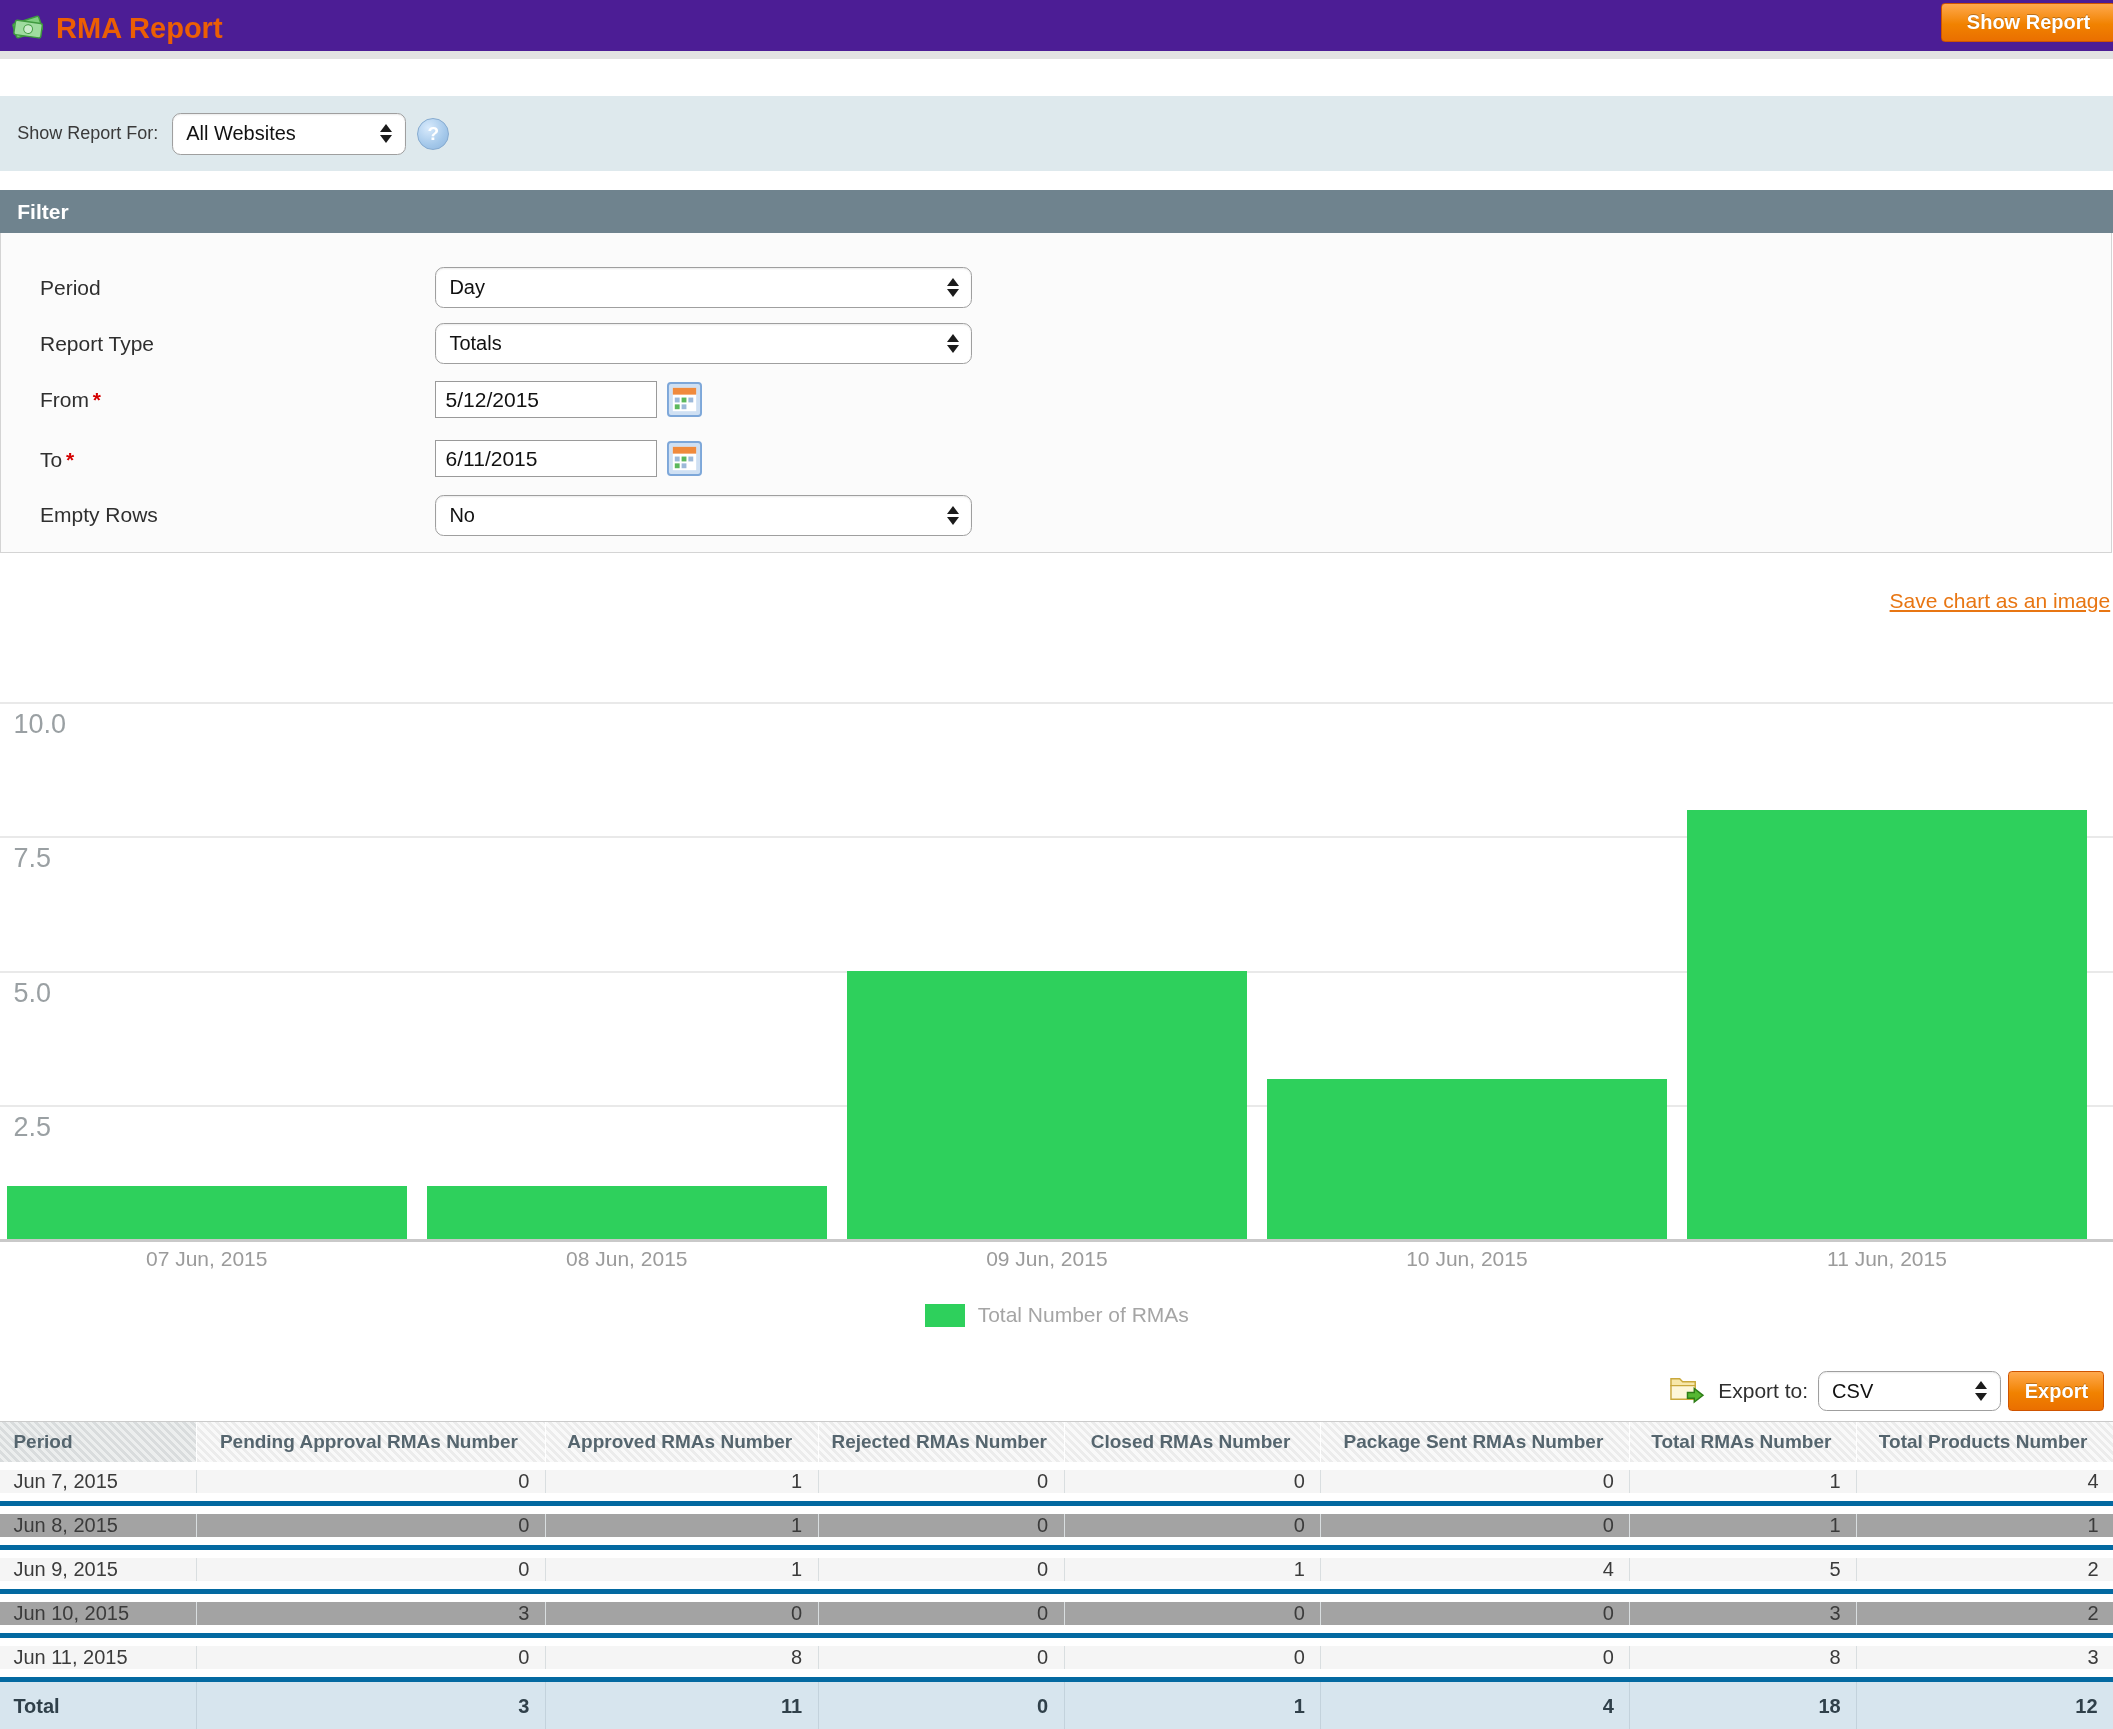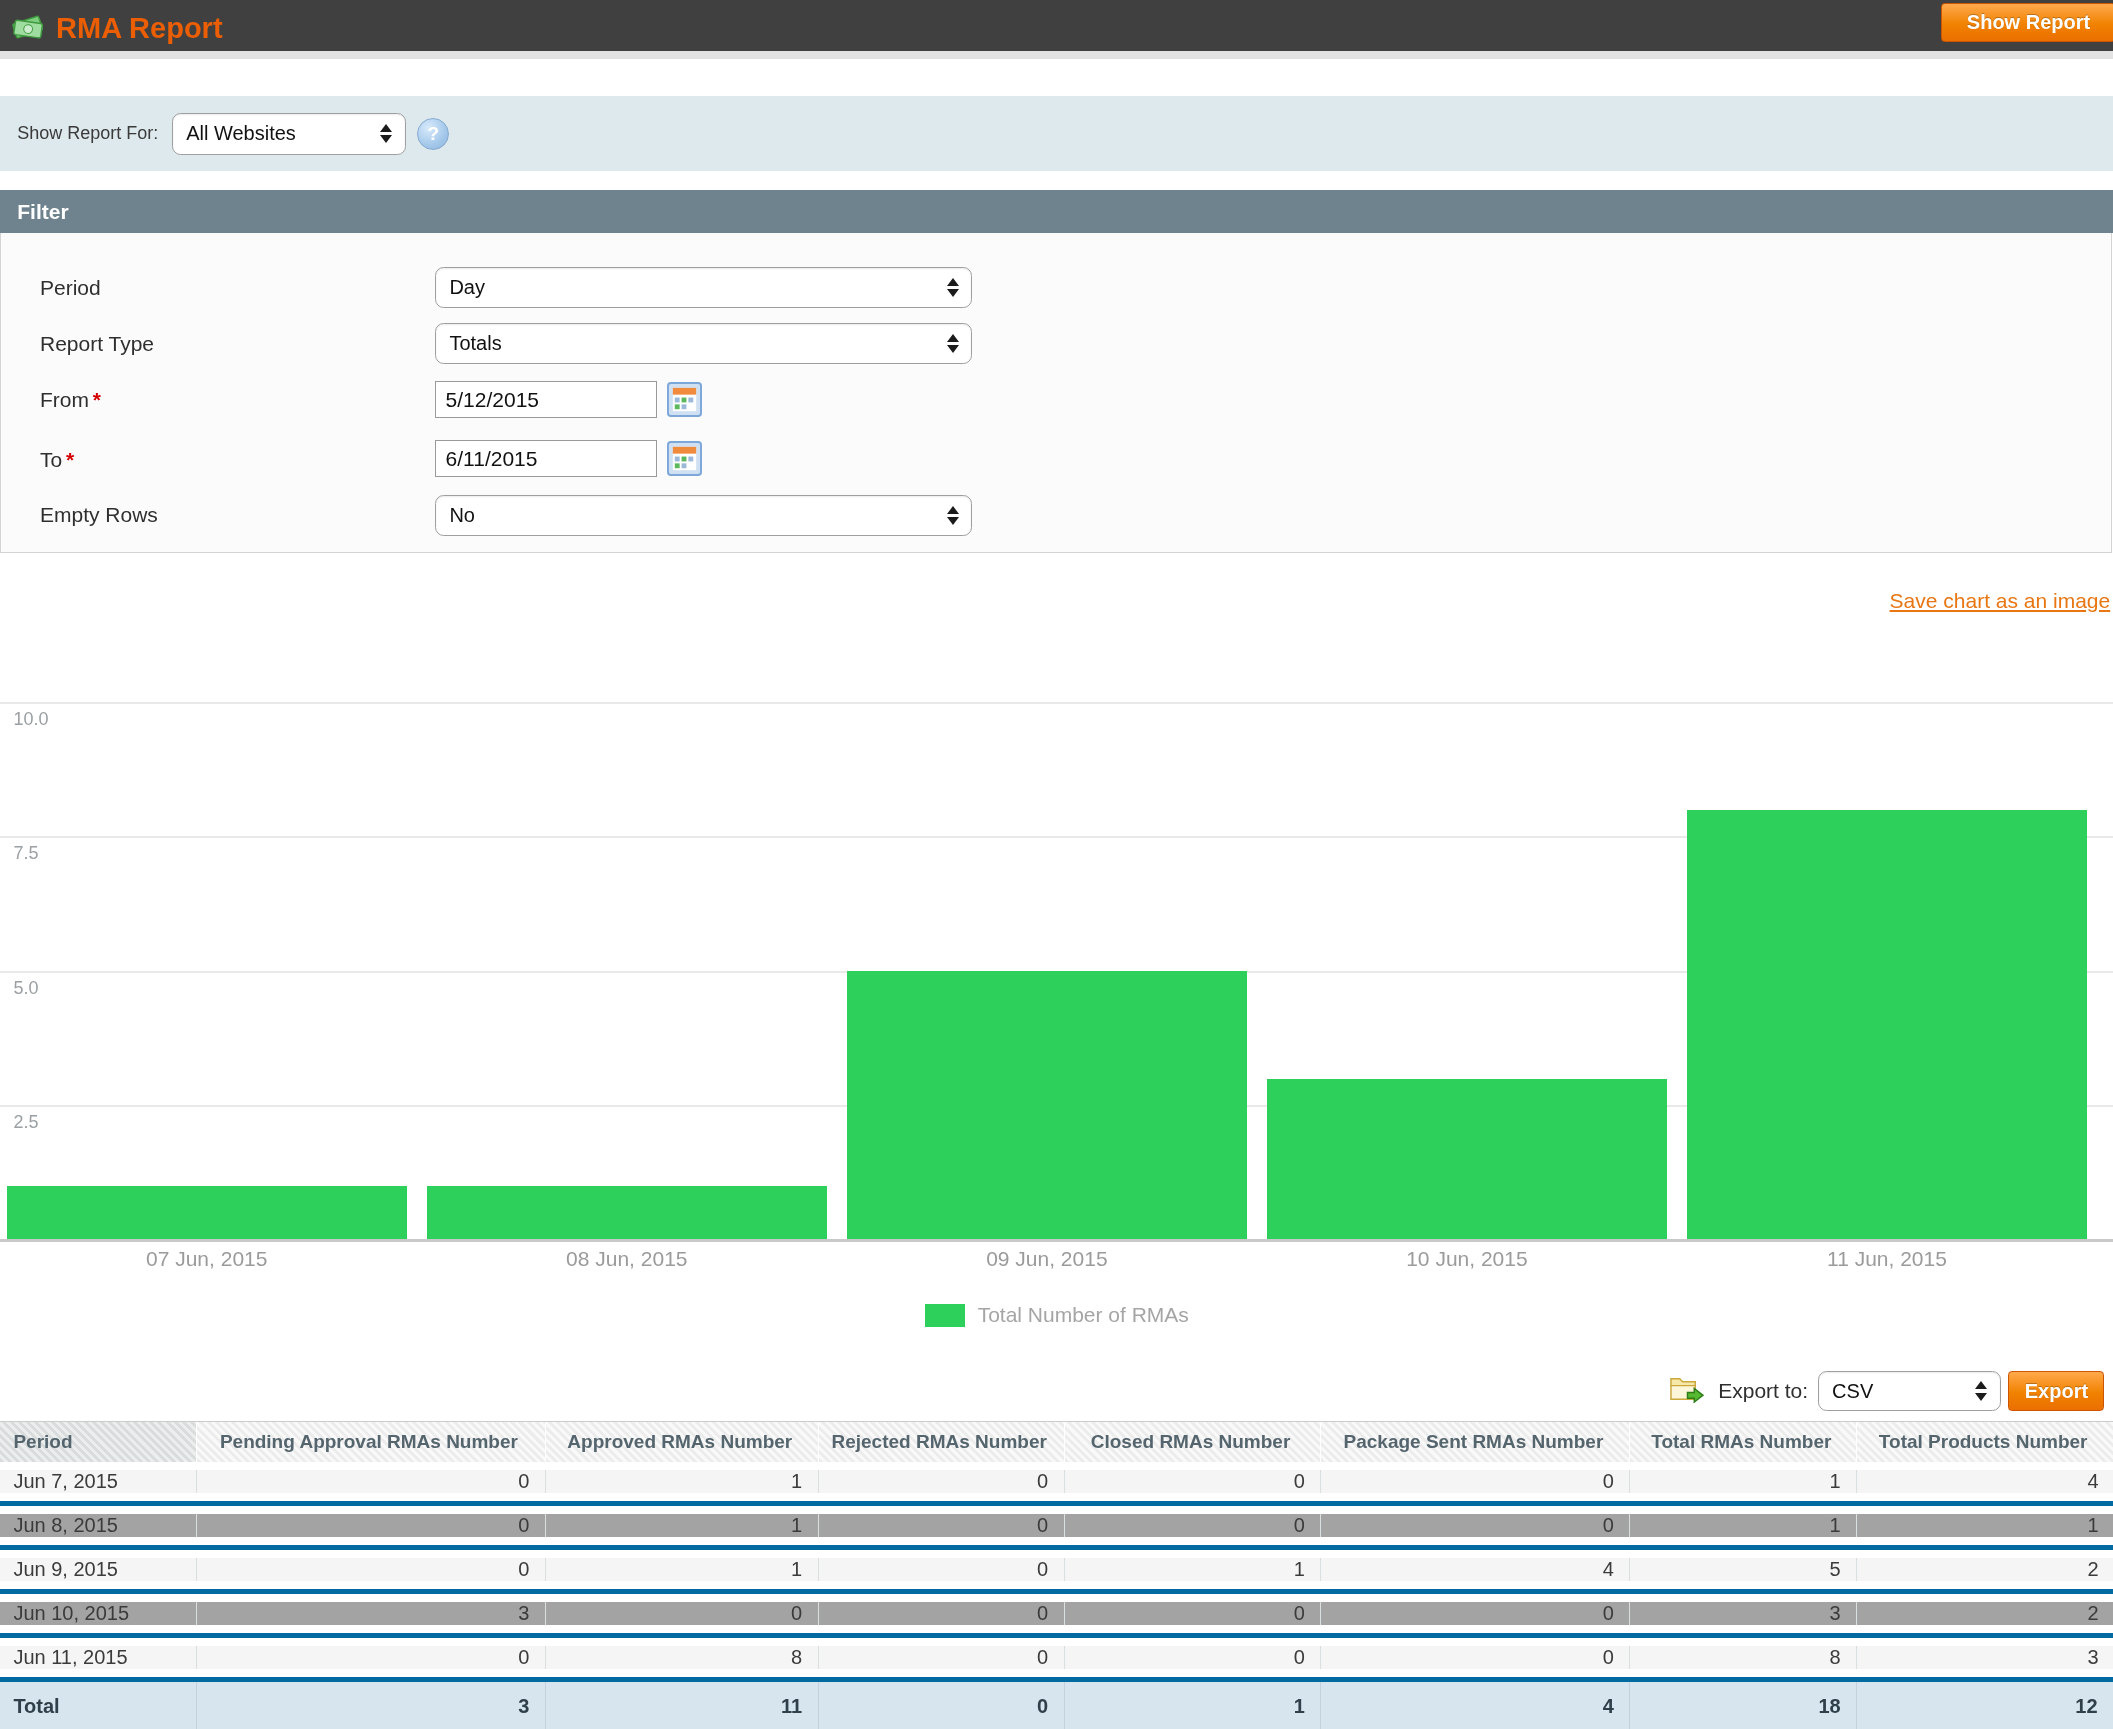--- a/index.html
+++ b/index.html
@@ -1,20 +1,20 @@
 <!DOCTYPE html>
 <html><head>
 <meta charset="utf-8">
 <style>
   html,body{margin:0;padding:0;background:#fff;}
   #page{position:relative;width:2114px;height:1729px;overflow:hidden;
         font-family:"Liberation Sans", sans-serif;color:#333;background:#fff;}
 
   
-  .page-header{position:absolute;left:0;top:0;width:2114px;height:51px;background:#404040;}
+  .page-header{position:absolute;left:0;top:0;width:2114px;height:51px;background:#4c1d95;}
   .title-wrap{position:absolute;left:9.6px;top:9.6px;display:flex;align-items:center;gap:11.5px;}
   .page-title{font-size:29px;font-weight:bold;color:#eb5e04;}
   .btn-orange{background:linear-gradient(#ffa94d,#f18200 55%,#ea6f00);border:1px solid #cf5400;
       color:#fff;font-weight:bold;font-size:20px;text-shadow:0 -1px 0 rgba(0,0,0,.25);
       border-radius:3.8px;display:flex;align-items:center;justify-content:center;cursor:pointer;}
   #show-report-btn{position:absolute;left:1941px;top:2.9px;width:173px;height:37px;}
   .header-divider{position:absolute;left:0;top:51px;width:2114px;height:7.7px;background:#e2e2e2;}
 
   
   .scope-bar{position:absolute;left:0;top:96px;width:2114px;height:75px;background:#dee9ed;
@@ -46,21 +46,21 @@
   .cal-icon{position:absolute;left:667px;width:35px;height:35px;cursor:pointer;}
 
   
   .save-link{position:absolute;right:3.8px;top:589px;font-size:21px;color:#e87613;
       text-decoration:underline;cursor:pointer;}
 
   
   .chart-area{position:absolute;left:0;top:702px;width:2114px;height:538px;}
   .gridline{position:absolute;left:0;width:2114px;height:1.9px;background:#e9e9e9;}
   .baseline{position:absolute;left:0;bottom:-1.9px;width:2114px;height:2.9px;background:#c9c9c9;}
-  .ytick{position:absolute;left:13.4px;font-size:18px;color:#9aa0a3;}
+  .ytick{position:absolute;left:13.4px;font-size:27px;color:#9aa0a3;}
   .bars-row{position:absolute;left:0;bottom:0;width:2114px;height:538px;display:flex;
       align-items:flex-end;gap:20px;padding:0 27px 0 6.7px;box-sizing:border-box;}
   .bar{flex:1;background:#2ed05c;}
   .xlabels-row{position:absolute;left:0;top:1247px;width:2114px;display:flex;gap:20px;
       padding:0 27px 0 6.7px;box-sizing:border-box;}
   .xlabel{flex:1;text-align:center;font-size:21px;color:#9b9b9b;}
   .legend-row{position:absolute;left:0;top:1303px;width:2114px;display:flex;
       align-items:flex-end;justify-content:center;gap:12.5px;}
   .legend-swatch{width:40px;height:23px;background:#2ed05c;}
   .legend-label{font-size:21px;color:#a5a5a5;}

